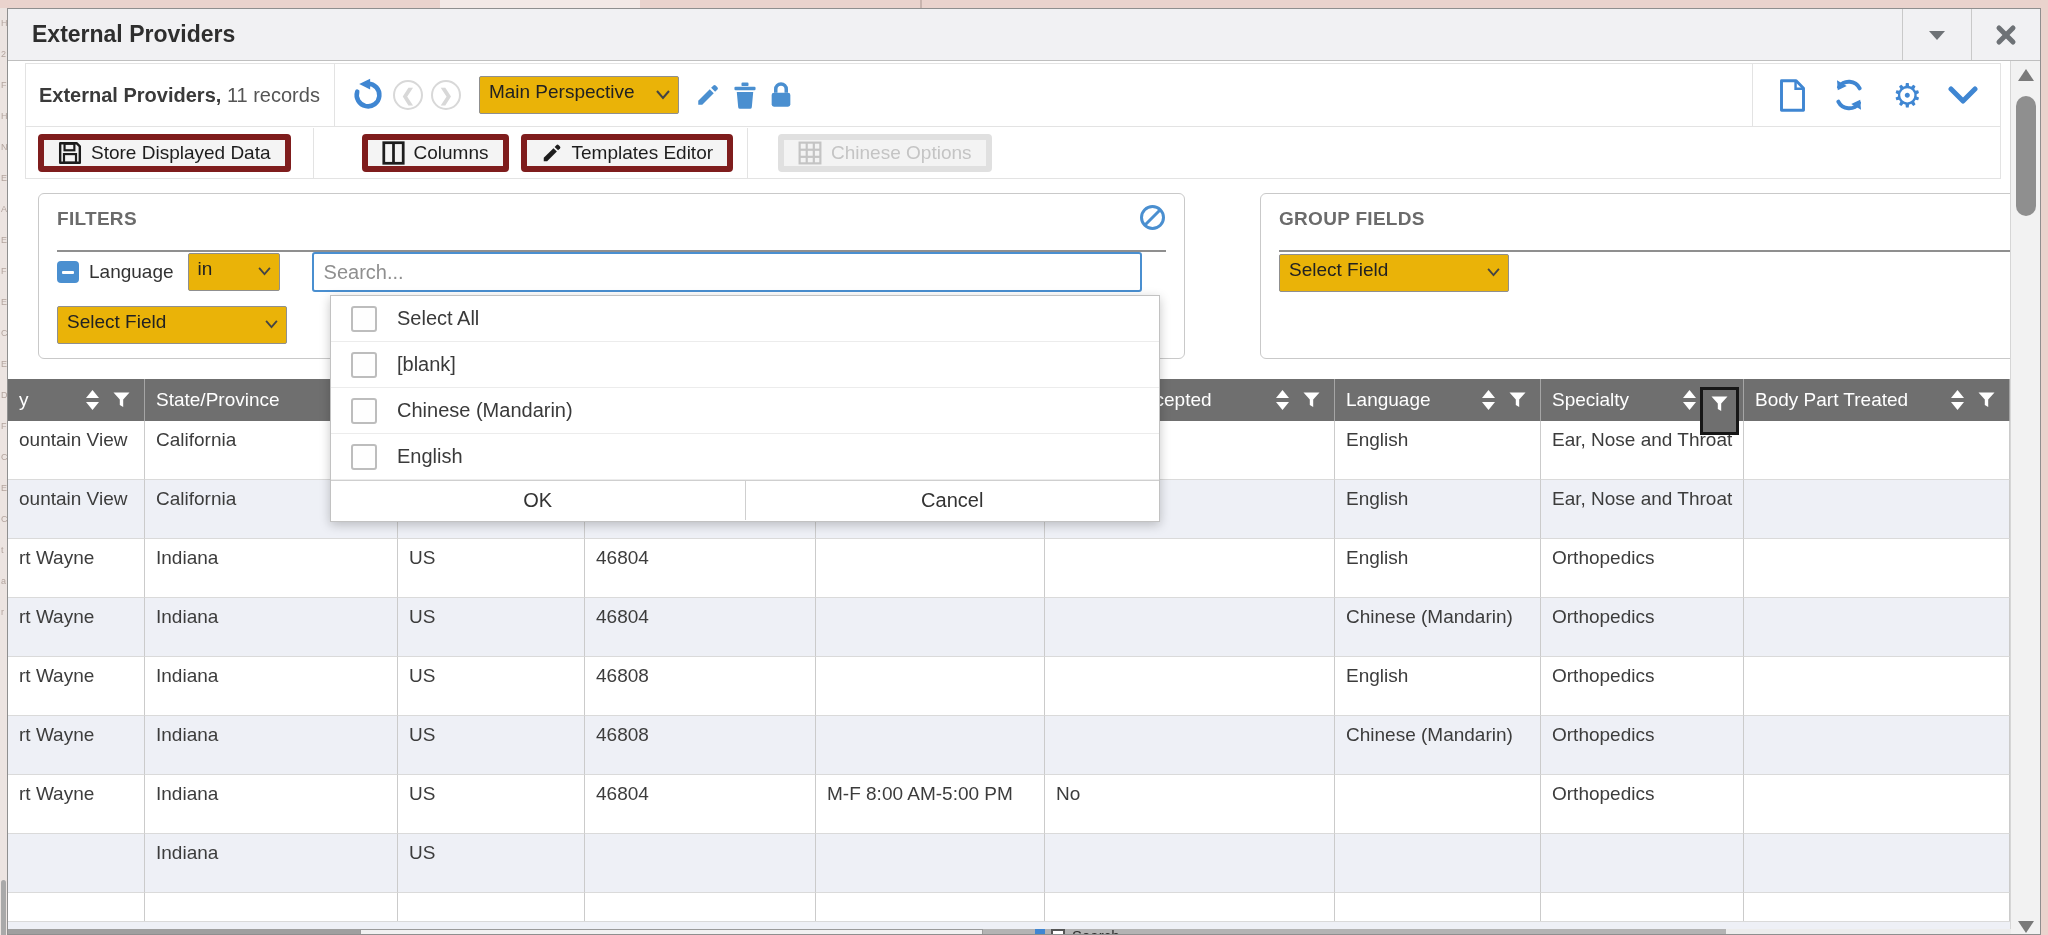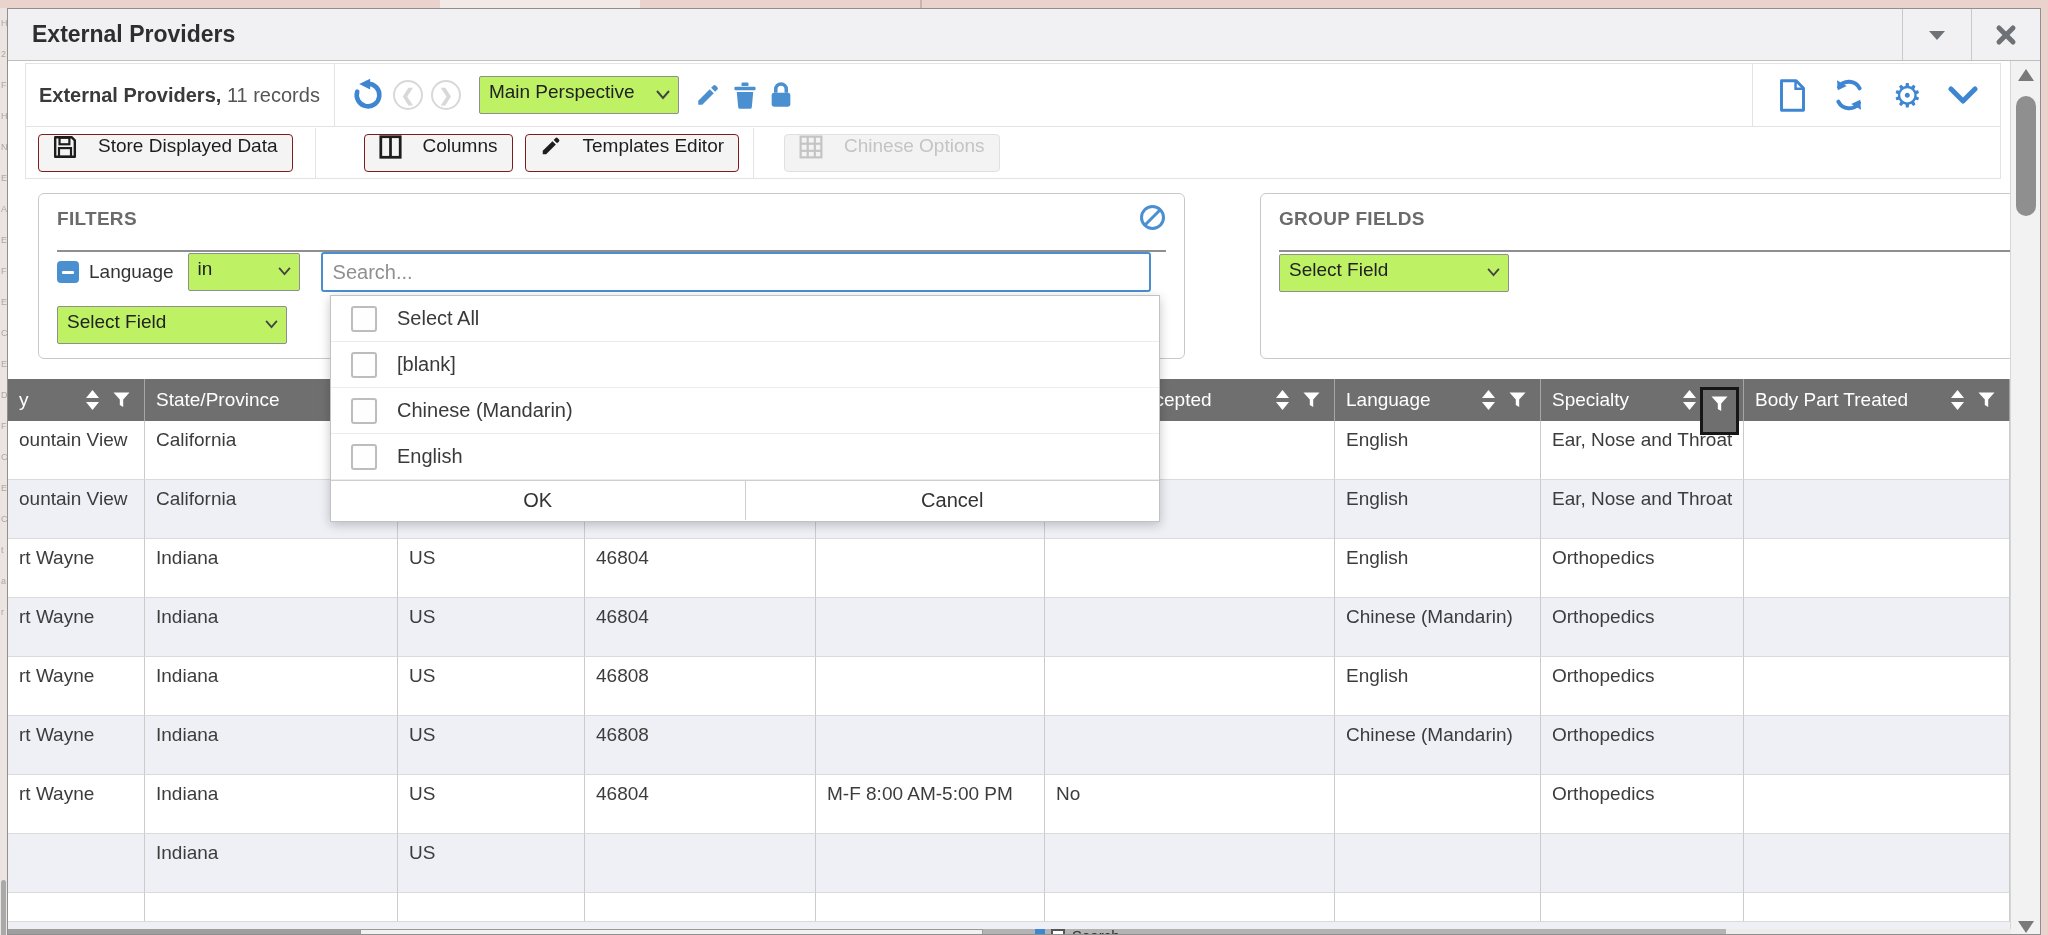--- a/index.html
+++ b/index.html
@@ -32,49 +32,49 @@
              border:1px solid #e3e3e3; display:flex; align-items:center; }
   .toolbar .ctx { padding-left:13px; font-size:20px; }
   .toolbar .ctx b { color:#3a3a3a; }
   .toolbar .ctx span { color:#555; }
   .vdiv { width:1px; height:62px; background:#e3e3e3; margin:0 0; }
   .icon-btn { display:flex; align-items:center; justify-content:center; cursor:pointer; background:none; border:none; padding:0; }
   .nav-circle { width:30px; height:30px; border-radius:50%; border:2px solid #d8d8d8; color:#d8d8d8;
                 display:flex; align-items:center; justify-content:center; font-size:17px; font-weight:bold; margin-left:8px; }
   .select-wrap { position:relative; display:inline-block; }
   .select-wrap select {
-    appearance:none; -webkit-appearance:none; background:#bef264; border:1px solid #8f8f8f; border-radius:2px;
+    appearance:none; -webkit-appearance:none; background:#eab308; border:1px solid #8f8f8f; border-radius:2px;
     font-family:"Liberation Sans", sans-serif; font-size:19px; color:#222; padding:4px 34px 12px 9px; height:38px;
   }
   .select-wrap .sel-chev { position:absolute; right:9px; top:50%; margin-top:-5px; pointer-events:none; }
   .toolbar-right { margin-left:auto; display:flex; align-items:center; height:100%; }
   .toolbar-right .icons { display:flex; align-items:center; gap:26px; padding:0 22px 0 26px; }
   .gear-glyph { font-size:33px; color:#3f86d2; line-height:1; }
 
   
   .actions { position:absolute; left:17px; top:66px; width:1976px; height:52px;
              border:1px solid #e3e3e3; border-top:none; display:flex; align-items:center; }
-  .btn { height:38px; background:#f4f4f4; border:1px solid #7f1d1d; border-radius:4px;
-         font-size:19px; color:#1d1d1d; display:inline-flex; align-items:flex-start; gap:21px;
+  .btn { height:38px; background:#f4f4f4; border:6px solid #7f1d1d; border-radius:4px;
+         font-size:19px; color:#1d1d1d; display:inline-flex; align-items:center; gap:9px;
          padding:0 14px; cursor:pointer; font-family:"Liberation Sans", sans-serif; }
   .btn.disabled { background:#f3f3f3; border-color:#e0e0e0; color:#c4c4c4; cursor:default; }
   .adiv { width:1px; height:50px; background:#e3e3e3; }
 
   
   .panel { position:absolute; top:132px; height:166px; border:1px solid #c9c9c9; border-radius:6px; background:#fff; }
   .panel.filters { left:30px;  width:1147px; }
   .panel.groups  { left:1207px; width:785px;margin-left:45px; }
   .panel-head { position:relative; margin:14px 18px 0 18px; border-bottom:2px solid #8f8f8f; padding-bottom:20px; }
   .panel-head .ph-label { font-size:19px; font-weight:bold; color:#6b6b6b; letter-spacing:.3px; }
   .panel-head .clear-ic { position:absolute; right:0; top:-4px; cursor:pointer; }
   .filter-row1 { position:absolute; left:18px; top:58px; display:flex; align-items:center; }
   .chk-ind { width:22px; height:22px; background:#4a8fd0; border-radius:4px; position:relative; cursor:pointer; }
   .chk-ind::after { content:""; position:absolute; left:5px; top:9.5px; width:12px; height:3px; background:#fff; border-radius:1px; }
   .filter-field-label { font-size:19px; color:#333; margin:0 14px 0 10px; }
-  .search-input { width:830px; height:40px; border:2px solid #4a8fd0; border-radius:3px; margin-left:21px;
+  .search-input { width:830px; height:40px; border:2px solid #4a8fd0; border-radius:3px; margin-left:32px;
                   font-family:"Liberation Sans", sans-serif; font-size:20px; color:#333; padding:0 10px; outline:none; }
   .search-input::placeholder { color:#8f8f8f; }
   .filter-row2 { position:absolute; left:18px; top:112px; }
   .groups-row  { position:absolute; left:18px; top:60px; }
 
   
   .grid { position:absolute; left:0px; top:318px; width:2003px; height:550px; overflow:hidden; background:#fff; }
   .hrow { display:flex; height:42px; background:#6f6f6f; }
   .hcell { position:relative; height:42px; color:#fff; font-size:19px; display:flex; align-items:center;
            padding:0 8px 0 11px; border-right:1px solid #a5a5a5; overflow:visible; flex:0 0 auto; }
@@ -287,21 +287,21 @@
           <svg width="27" height="27" viewBox="0 0 27 27">
             <circle cx="13.5" cy="13.5" r="11" fill="none" stroke="#4a8fd0" stroke-width="3"></circle>
             <line x1="21" y1="6" x2="6" y2="21" stroke="#4a8fd0" stroke-width="3"></line>
           </svg>
         </span>
       </div>
       <div class="filter-row1">
         <span class="chk-ind"></span>
         <span class="filter-field-label">Language</span>
         <div class="select-wrap">
-          <select style="width:112px;">
+          <select style="width:92px;">
             <option>in</option>
           </select>
           <svg class="sel-chev" width="13" height="9" viewBox="0 0 14 10">
               <polyline points="1,1 7,8 13,1" fill="none" stroke="#444" stroke-width="2"></polyline>
             </svg>
         </div>
         <input class="search-input" autofocus="" placeholder="Search..." style="">
       </div>
       <div class="filter-row2">
         <div class="select-wrap">

